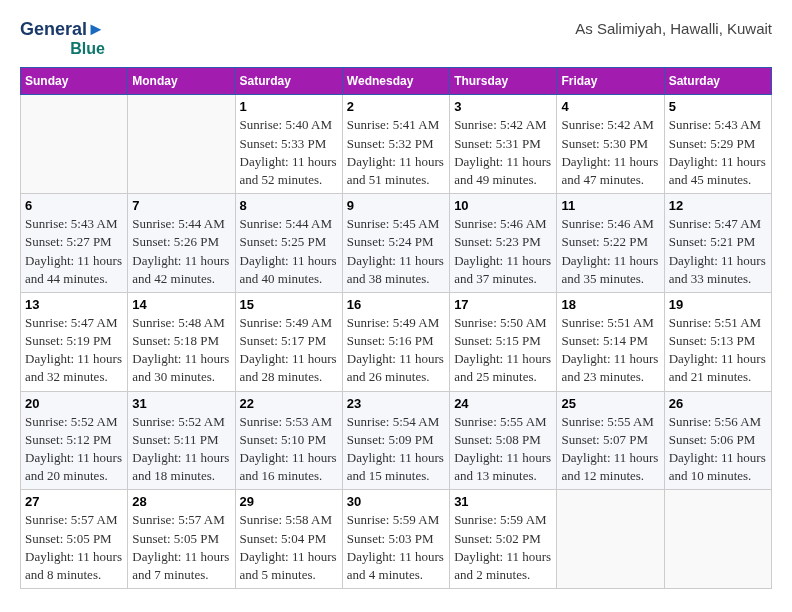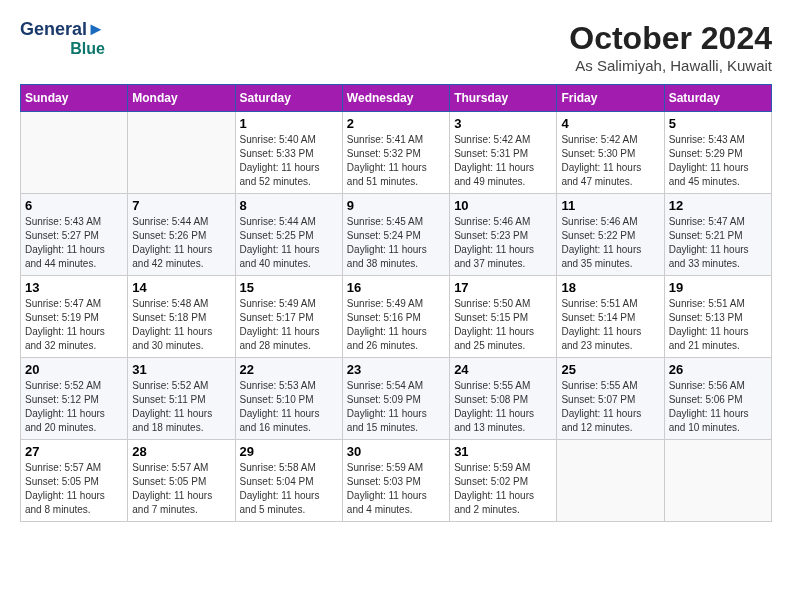--- a/index.html
+++ b/index.html
@@ -64,39 +64,39 @@
     .calendar tr:nth-child(odd) td {
       background: #fff;
     }
     .day-number {
       font-weight: bold;
       font-size: 13px;
       margin-bottom: 2px;
     }
     .day-info {
       color: #333;
-      font-size: 10px;
+      font-size: 13px;
       line-height: 1.4;
+      font-family: Liberation Serif, serif;
     }
     .empty-cell {
       background: #f9f9f9 !important;
     }
   </style>
 </head>
 <body>
 
 <div class="header">
   <div class="logo">
     <span>
       <span>General</span><span style="color:#1a6bbf; font-size:18px;">►</span>
     </span>
     <span style="color:#0f766e; font-size:16px; font-weight:bold;">Blue</span>
   </div>
   <div class="title-section">
-    <div class="month-title">October 2024</div>
     <div class="location">As Salimiyah, Hawalli, Kuwait</div>
   </div>
 </div>
 
 <table class="calendar">
   <thead>
     <tr>
     <th>Sunday</th>
         <th>Monday</th>
         <th>Saturday</th>

